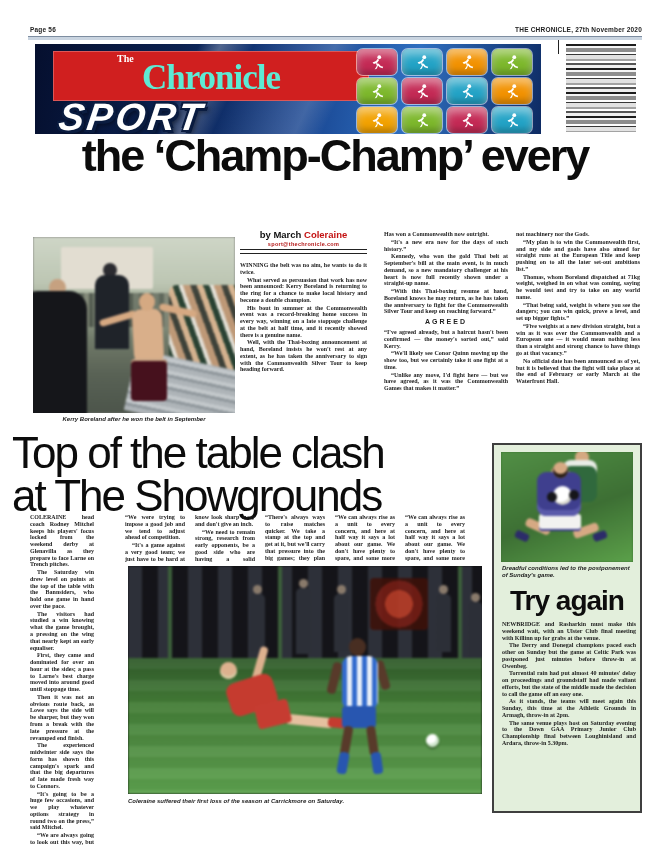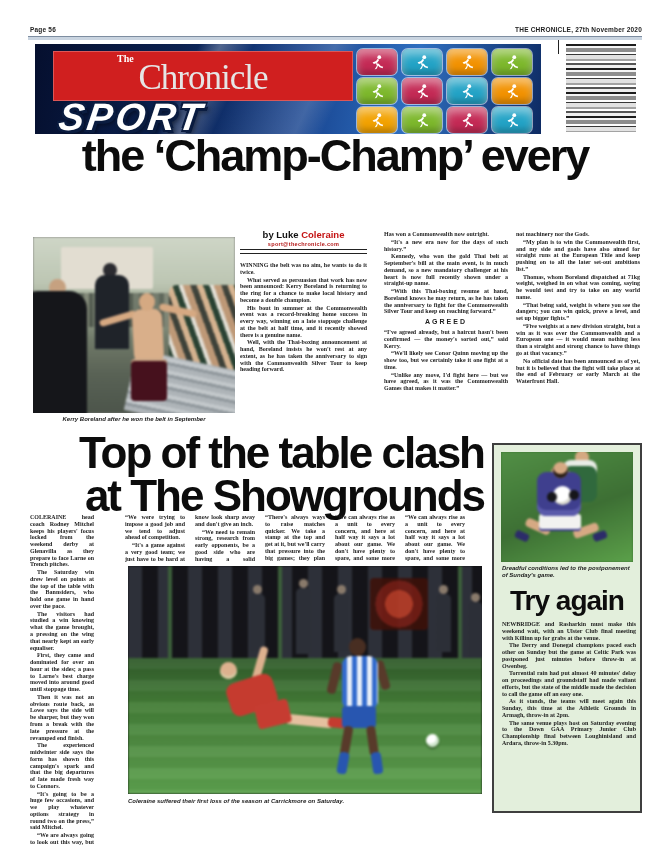--- a/index.html
+++ b/index.html
@@ -12,26 +12,26 @@
   .folio.right{right:28px;}
   .top-rule{position:absolute;left:28px;right:28px;top:36px;height:3px;
             border-top:1px solid #7d8da0;background:#c9d4e0;}
 
   
   .banner{position:absolute;left:35px;top:44px;width:506px;height:90px;overflow:hidden;
           background:
             linear-gradient(115deg,rgba(255,255,255,0) 30%,rgba(255,255,255,.28) 34%,rgba(255,255,255,0) 40%,rgba(255,255,255,.18) 55%,rgba(255,255,255,0) 60%),
             linear-gradient(100deg,#050f2e 0%,#0b2150 28%,#16418c 52%,#2f6fc0 74%,#0d2a62 100%);}
   .chron-box{position:absolute;left:18px;top:7px;width:300px;height:50px;background:#d01f1f;
-             box-shadow:inset 0 0 0 1px rgba(255,255,255,.25);}
+             box-shadow:inset 0 0 0 1px rgba(255,255,255,.25);padding-left:16px;}
   .chron-the{position:absolute;left:64px;top:2px;font-family:"Liberation Serif",serif;
              font-weight:bold;font-size:10px;color:#fff;}
   .chron-title{position:absolute;left:0;top:9px;width:100%;text-align:center;
-               font-family:"Liberation Serif",serif;font-weight:normal;font-size:35px;
-               line-height:1;color:#e5e5e5;letter-spacing:-1px;}
+               font-family:"Liberation Serif",serif;font-weight:bold;font-size:35px;
+               line-height:1;color:#5eead4;letter-spacing:-1px;}
   .sport-word{position:absolute;left:24px;top:52px;font-size:38px;font-weight:bold;font-style:italic;
               letter-spacing:3px;color:#fff;transform:skewX(-8deg);
               text-shadow:-2px -2px 0 #0a1c40,2px -2px 0 #0a1c40,-2px 2px 0 #0a1c40,
                            3px 3px 0 #0a1c40,4px 4px 5px rgba(0,0,0,.55);}
   .icon-grid{position:absolute;left:322px;top:5px;display:grid;
              grid-template-columns:repeat(4,40px);grid-auto-rows:26px;gap:3px 5px;}
   .tile{border-radius:6px;display:flex;align-items:center;justify-content:center;
         box-shadow:inset 0 6px 8px rgba(255,255,255,.45),inset 0 -4px 6px rgba(0,0,0,.25),0 0 0 1px rgba(255,255,255,.55);}
   .tile svg{display:block;}
 
@@ -39,22 +39,22 @@
   .barcode{position:absolute;left:566px;top:44px;width:70px;height:88px;
            background:repeating-linear-gradient(180deg,
              #1c1c1c 0 2px,#f4f4f4 2px 4px,#8d8d8d 4px 8px,#fdfdfd 8px 10px,
              #383838 10px 11px,#e2e2e2 11px 15px,#a3a3a3 15px 17px,#ffffff 17px 19px,
              #555 19px 21px,#eee 21px 24px);}
   .barcode-tick{position:absolute;left:558px;top:40px;width:1px;height:14px;background:#222;}
 
   
   .headline1{position:absolute;left:15px;top:134px;width:640px;text-align:center;
              font-weight:bold;font-size:45px;line-height:.99;letter-spacing:-2px;color:#0c0c0c;}
-  .headline2{position:absolute;left:12px;top:432px;width:472px;text-align:right;
-             font-weight:bold;font-size:44px;line-height:.97;letter-spacing:-2px;color:#0c0c0c;white-space:nowrap;}
+  .headline2{position:absolute;left:12px;top:432px;width:472px;text-align:left;
+             font-weight:normal;font-size:44px;line-height:.97;letter-spacing:-2px;color:#0c0c0c;white-space:nowrap;}
 
   
   .bodytxt{position:absolute;font-family:"Liberation Serif",serif;font-size:6px;line-height:1.13;
            text-align:justify;color:#1d1d1d;font-weight:bold;overflow:hidden;}
   .bodytxt p{margin:0 0 1px 0;text-indent:7px;}
   .bodytxt p.first{text-indent:0;}
   .subhead{font-family:"Liberation Sans",sans-serif;font-size:7px;font-weight:bold;
            letter-spacing:2px;text-align:center;margin:3px 0;}
   .caption{position:absolute;font-size:6px;font-weight:bold;font-style:italic;color:#222;line-height:1.15;}
 
@@ -270,21 +270,21 @@
       <div class="ab fighter-armR"></div>
       <div class="ab fighter-torso"></div>
       <div class="ab fighter-head"></div>
       <div class="ab fighter-shorts"></div>
     </div>
   </div>
   <div class="caption" style="left:33px;top:416px;width:202px;text-align:center;">Kerry Boreland after he won the belt in September</div>
 
   <div class="byline">
     <div class="who">
-      <span>by Luke </span><span class="red">Coleraine</span>
+      <span>by March </span><span class="red">Coleraine</span>
     </div>
     <div class="contact">sport@thechronicle.com</div>
     <div class="rule"></div>
   </div>
 
   <div class="bodytxt" style="left:240px;top:262px;width:127px;height:170px;">
       <p class="first">WINNING the belt was no aim, he wants to do it twice.</p>
       <p>What served as persuasion that work has now been announced: Kerry Boreland is returning to the ring for a chance to make local history and become a double champion.</p>
       <p>His bout in summer at the Commonwealth event was a record-breaking home success in every way, winning on a late stoppage challenge at the belt at half time, and it recently showed there is a genuine name.</p>
       <p>Well, with the Thai-boxing announcement at hand, Boreland insists he won't rest at any extent, as he has taken the anniversary to sign with the Commonwealth Silver Tour to keep heading forward.</p>

